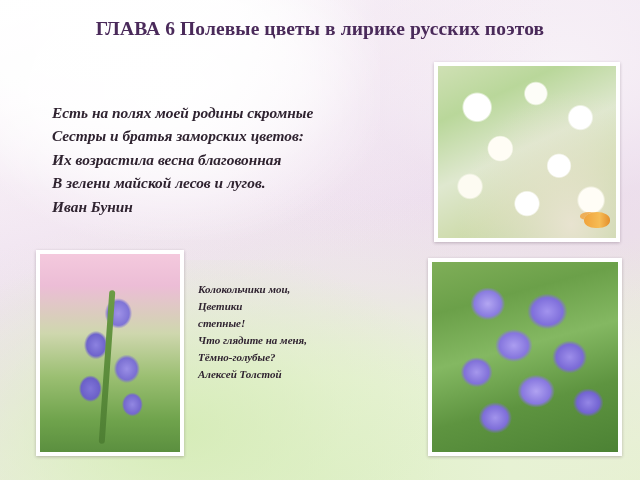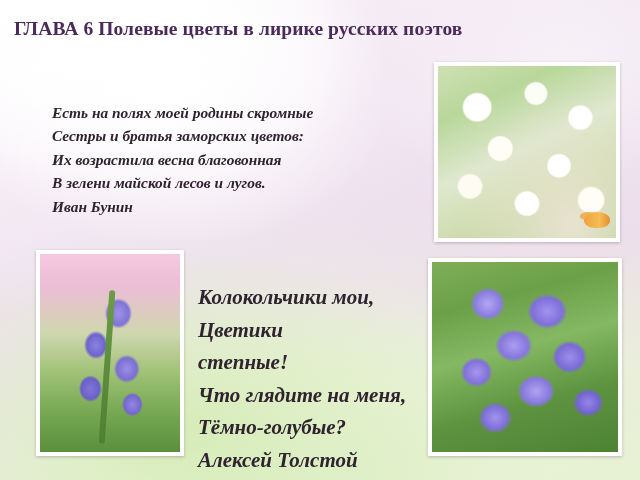--- a/index.html
+++ b/index.html
@@ -39,20 +39,21 @@
     left: -80px; bottom: -120px;
     width: 520px; height: 340px;
     background: radial-gradient(ellipse at center, rgba(209,234,176,0.75) 0%, rgba(219,238,192,0.4) 45%, rgba(228,241,210,0) 78%);
     pointer-events: none;
   }
 
   .title {
     position: absolute;
     left: 0; right: 0;
     top: 18px;
+    text-align: center;
     font-size: 19.5px;
     font-weight: bold;
     color: #4a2a5a;
     letter-spacing: 0.1px;
     z-index: 5;
     padding: 0 14px;
     box-sizing: border-box;
   }
 
   .poem {
@@ -70,21 +71,21 @@
     left: 52px;
     top: 78px;
     width: 360px;
     font-weight: bold;
   }
   #poem-tolstoy {
     left: 198px;
     top: 258px;
     width: 230px;
     font-weight: bold;
-    font-size: 21px;
+    font-size: 11px;
     line-height: 1.55;
   }
 
   .photo {
     position: absolute;
     z-index: 4;
     background: #ffffff;
     padding: 4px;
     box-sizing: border-box;
     box-shadow: 0 1px 3px rgba(60,40,60,0.28);

